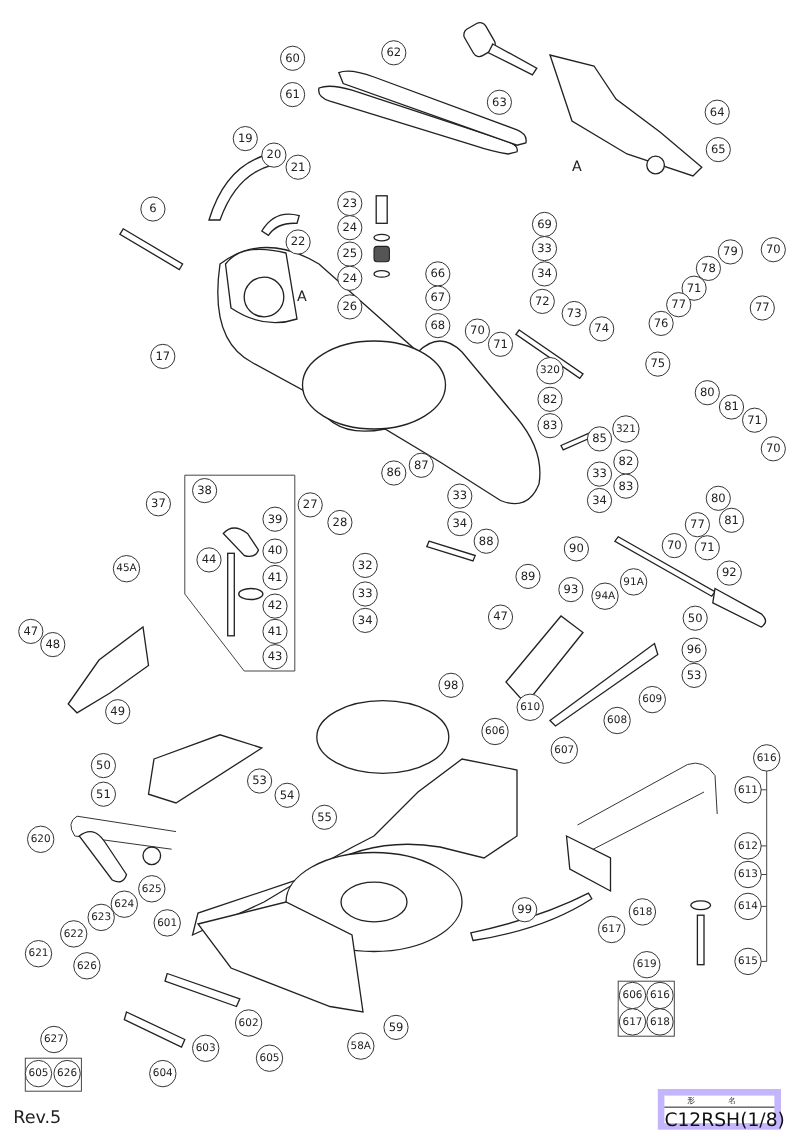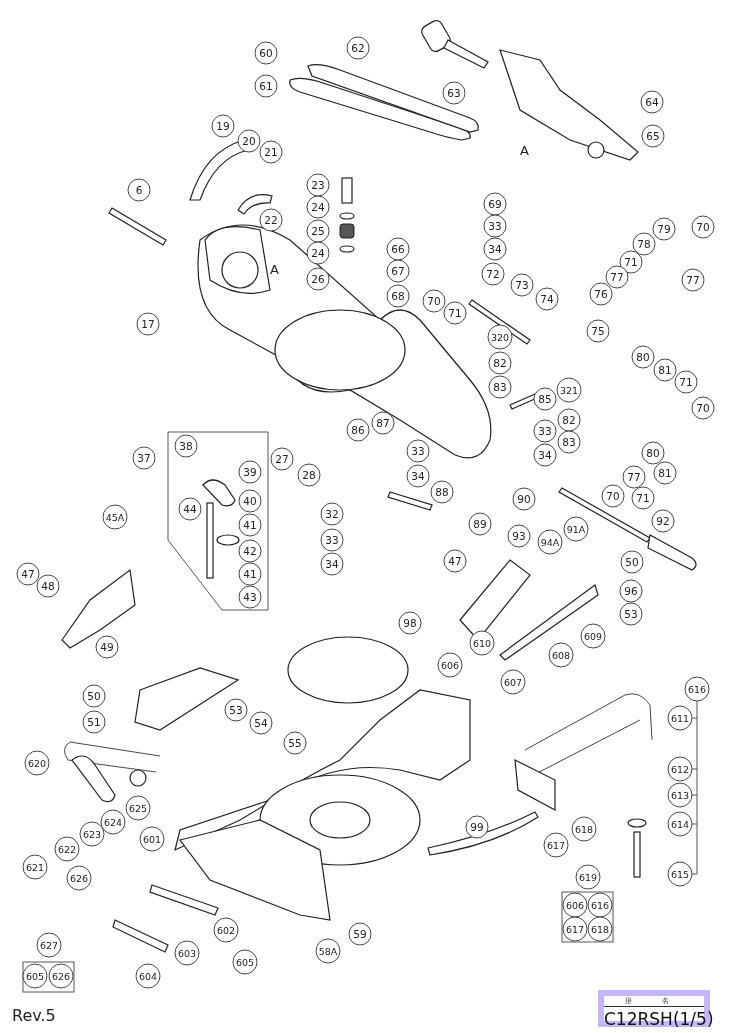--- a/index.html
+++ b/index.html
@@ -623,14 +623,14 @@
       <g class="callout">
         <circle cx="148" cy="976" r="12"></circle>
         <text x="148" y="976" style="font-size: 9.5px;">604</text>
       </g>
     </g>
 </svg>
 
 <div id="rev">Rev.5</div>
 <div id="title-block">
   <div class="hdr">形 名</div>
-  <div class="model">C12RSH(1/5)</div>
+  <div class="model">C12RSH(1/8)</div>
 </div>
 
 </body></html>

